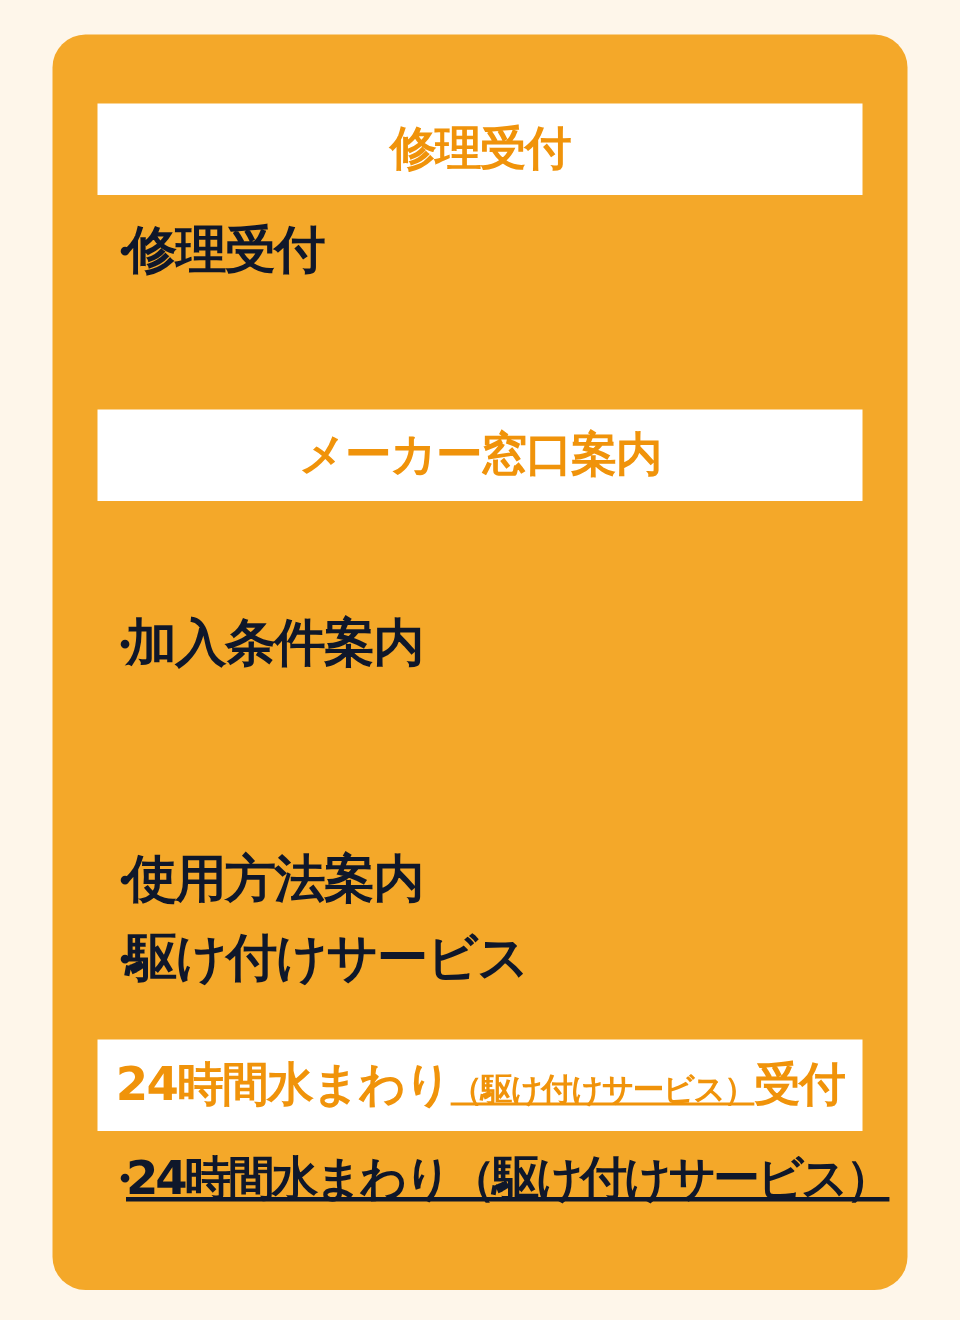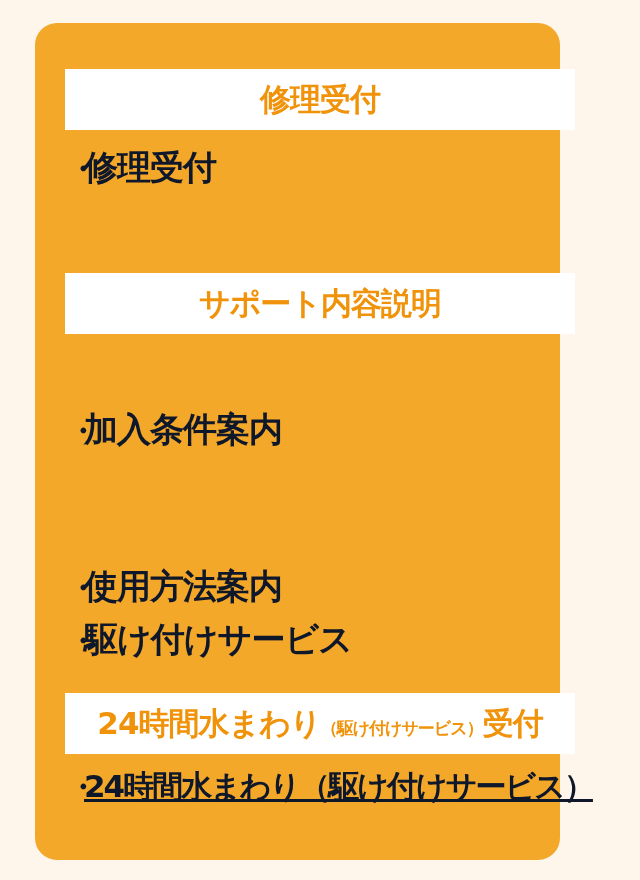--- a/index.html
+++ b/index.html
@@ -6,37 +6,37 @@
     body {
       width: 640px; height: 880px;
       background: #FEF6EA;
       position: relative;
       overflow: hidden;
       font-family: "DejaVu Sans", "Liberation Sans", sans-serif;
     }
     .card {
       position: absolute;
       left: 35px; top: 23px;
-      width: 525px; height: 837px;
+      width: 570px; height: 837px;
       background: #F4A829;
       border-radius: 22px;
     }
     .section-header {
       position: absolute;
       left: 30px; width: 510px; height: 61px;
       background: #FFFFFF;
       color: #F0930A;
       font-weight: bold;
       font-size: 31px;
       line-height: 61px;
       text-align: center;
       white-space: nowrap;
       letter-spacing: -1px;
     }
-    .section-header .small { font-size: 17px; letter-spacing: -1px; }
+    .section-header .small { font-size: 21px; letter-spacing: -1px; text-decoration: underline; }
     .item {
       position: absolute;
       left: 33px;
       color: #0f172a;
       font-weight: bold;
       font-size: 34px;
       line-height: 46px;
       white-space: nowrap;
       letter-spacing: -1px;
     }
@@ -51,21 +51,21 @@
 </head>
 <body>
 
 <div class="card">
 
   <div class="section-header" style="top:46px;">修理受付</div>
   <div class="item" style="top:121px;">
     <span class="bullet">・</span><span>修理受付</span>
   </div>
 
-  <div class="section-header" style="top:250px;">サポート内容説明</div>
+  <div class="section-header" style="top:250px;">メーカー窓口案内</div>
   <div class="item" style="top:383px;">
     <span class="bullet">・</span><span>加入条件案内</span>
   </div>
 
   <div class="item" style="top:540px;">
     <span class="bullet">・</span><span>使用方法案内</span>
   </div>
   <div class="item" style="top:593px;">
     <span class="bullet">・</span><span>駆け付けサービス</span>
   </div>

